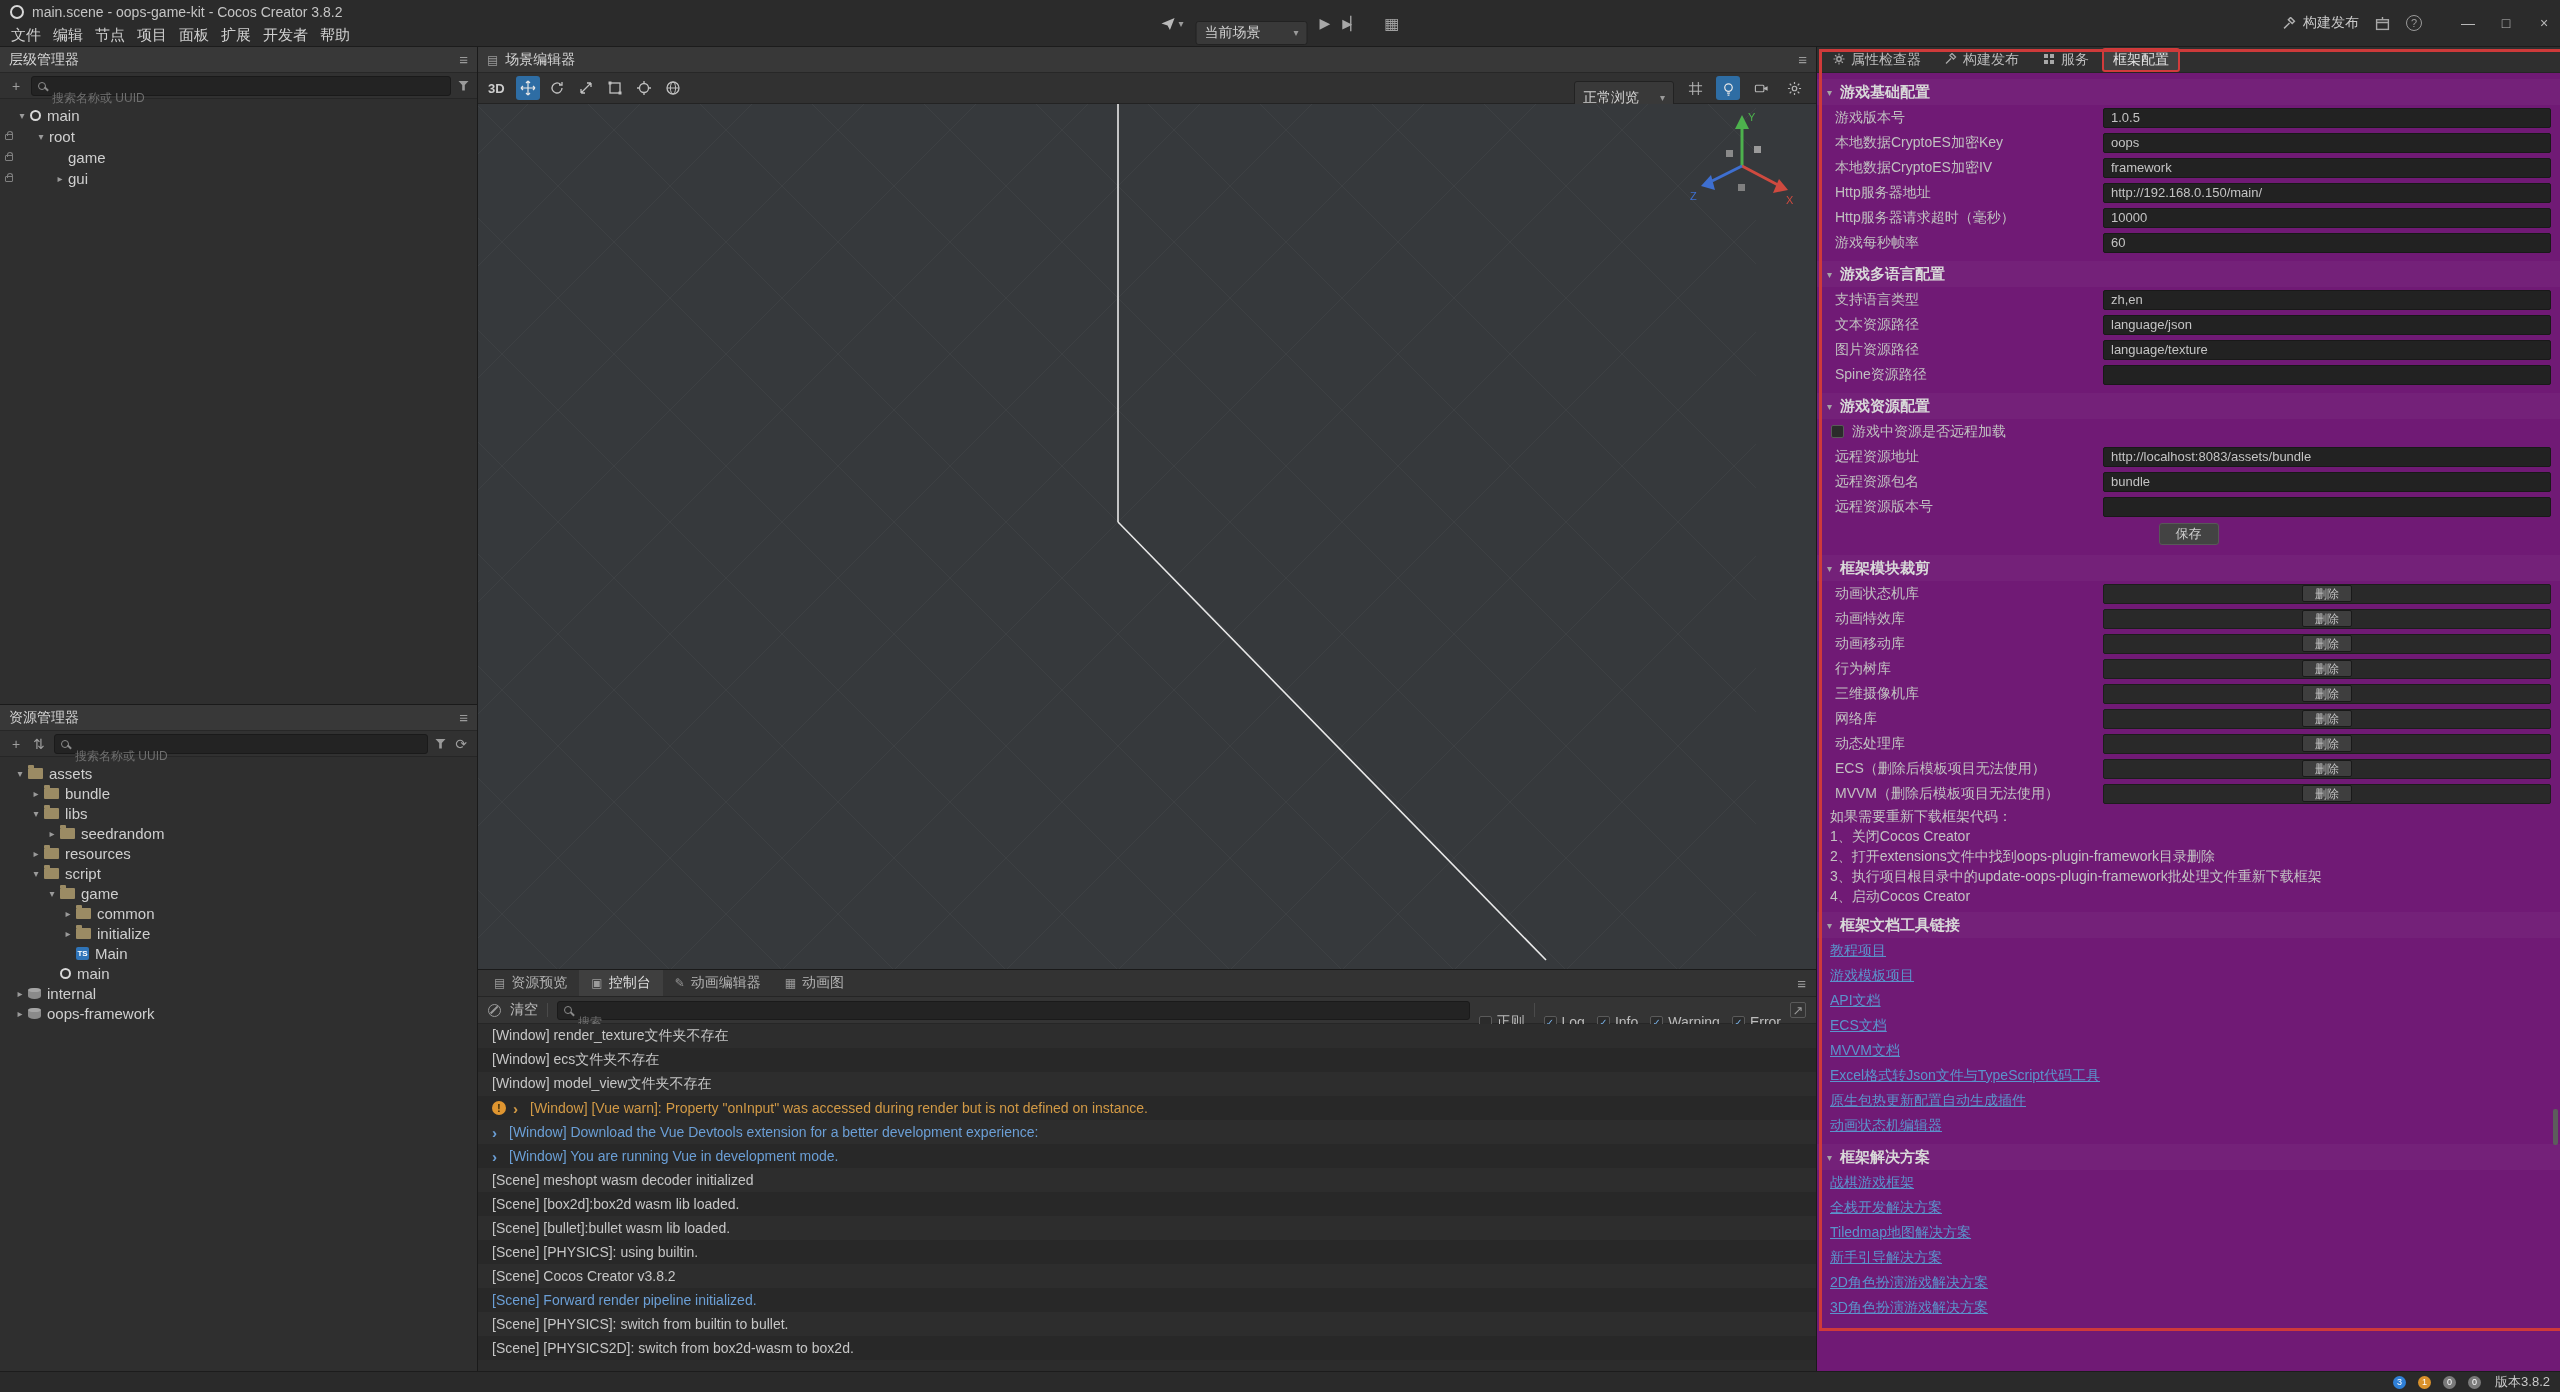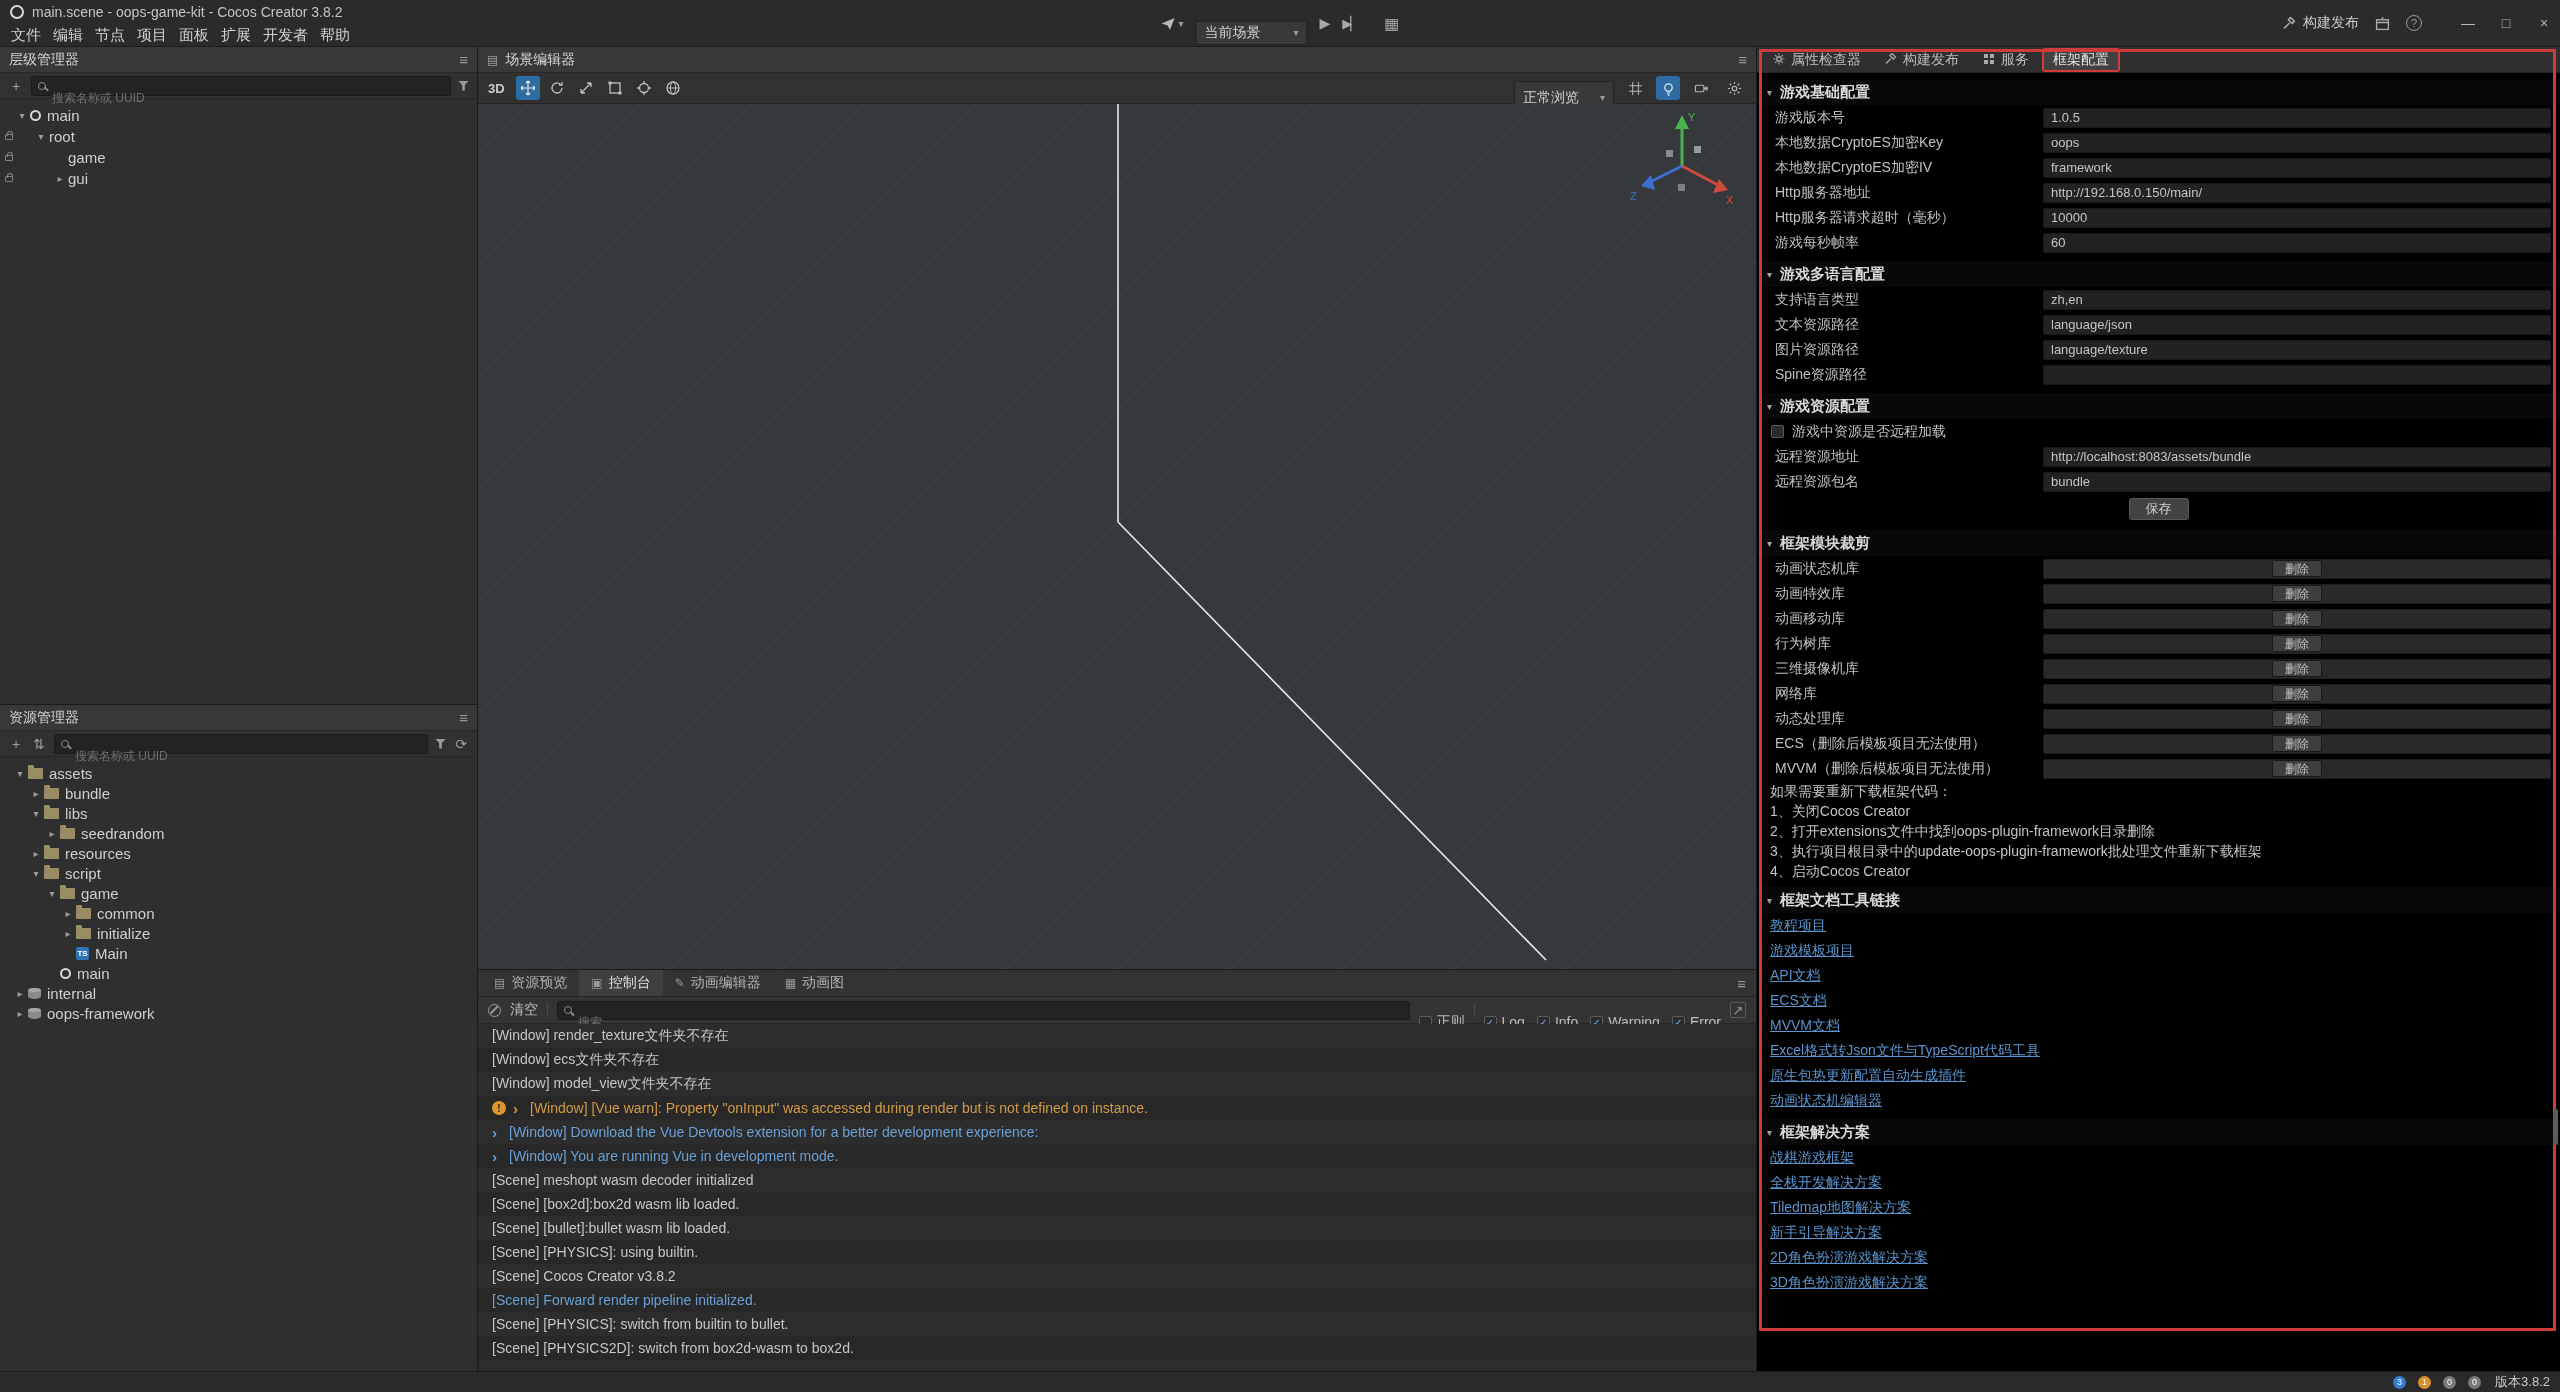--- a/index.html
+++ b/index.html
@@ -109,21 +109,21 @@
   .log-row { height:24px; display:flex; align-items:center; gap:7px; padding:0 10px 0 14px; color:#c6c6c6; white-space:nowrap; }
   .log-row:nth-child(odd) { background:#2d2d2d; }
   .log-row:nth-child(even) { background:#282828; }
   .log-row.warning { color:#d29a46; }
   .log-row.info { color:#6b9fd6; }
   .warn-ico { width:14px; height:14px; border-radius:50%; background:#df9530; color:#2e2104; font-size:10px; font-weight:bold;
               display:flex; align-items:center; justify-content:center; flex:0 0 auto; }
   .exp { font-size:15px; font-weight:bold; width:10px; flex:0 0 auto; }
 
   
-  #right-col { width:804px; border-left:1px solid #1a1a1a; background:#000000; position:relative;
+  #right-col { width:744px; border-left:1px solid #1a1a1a; background:#701a75; position:relative;
                display:flex; flex-direction:column; }
   .insp-tabs { height:26px; flex:0 0 auto; background:#2f2f2f; border-bottom:1px solid #252525;
                display:flex; align-items:center; gap:4px; padding:0 6px; }
   .insp-tab { height:22px; display:flex; align-items:center; gap:6px; padding:0 10px; font-size:14px; color:#bcbcbc; border-radius:2px; }
   .insp-tab.active { background:#414141; color:#e2e2e2; outline:2px solid #d23b3b; outline-offset:-1px; }
   #cfg-body { flex:1; overflow:hidden; position:relative; }
   .sec-head { height:26px; margin-top:6px; display:flex; align-items:center; gap:8px; padding:0 10px;
               font-size:15px; font-weight:bold; color:#d8d8d8; background:rgba(255,255,255,0.03); }
   .sec-caret { font-size:10px; color:#a5a5a5; font-weight:normal; }
   .prop-row { height:25px; display:flex; align-items:center; padding:0 9px 0 10px; }
@@ -681,20 +681,24 @@
     <span>游戏中资源是否远程加载</span>
   </div>
   <div class="prop-row">
     <div class="prop-label">远程资源地址</div>
     <input class="prop-input" value="http://localhost:8083/assets/bundle" readonly="" style="">
   </div>
   <div class="prop-row">
     <div class="prop-label">远程资源包名</div>
     <input class="prop-input" value="bundle" readonly="" style="">
   </div>
+  <div class="prop-row">
+    <div class="prop-label">远程资源版本号</div>
+    <input class="prop-input" value="" readonly="" style="">
+  </div>
   <div class="save-row">
     <button class="btn">保存</button>
   </div>
   <div class="sec-head">
     <span class="sec-caret">▾</span>
     <span>框架模块裁剪</span>
   </div>
   <div class="prop-row">
     <div class="prop-label">动画状态机库</div>
     <div class="mod-strip">

